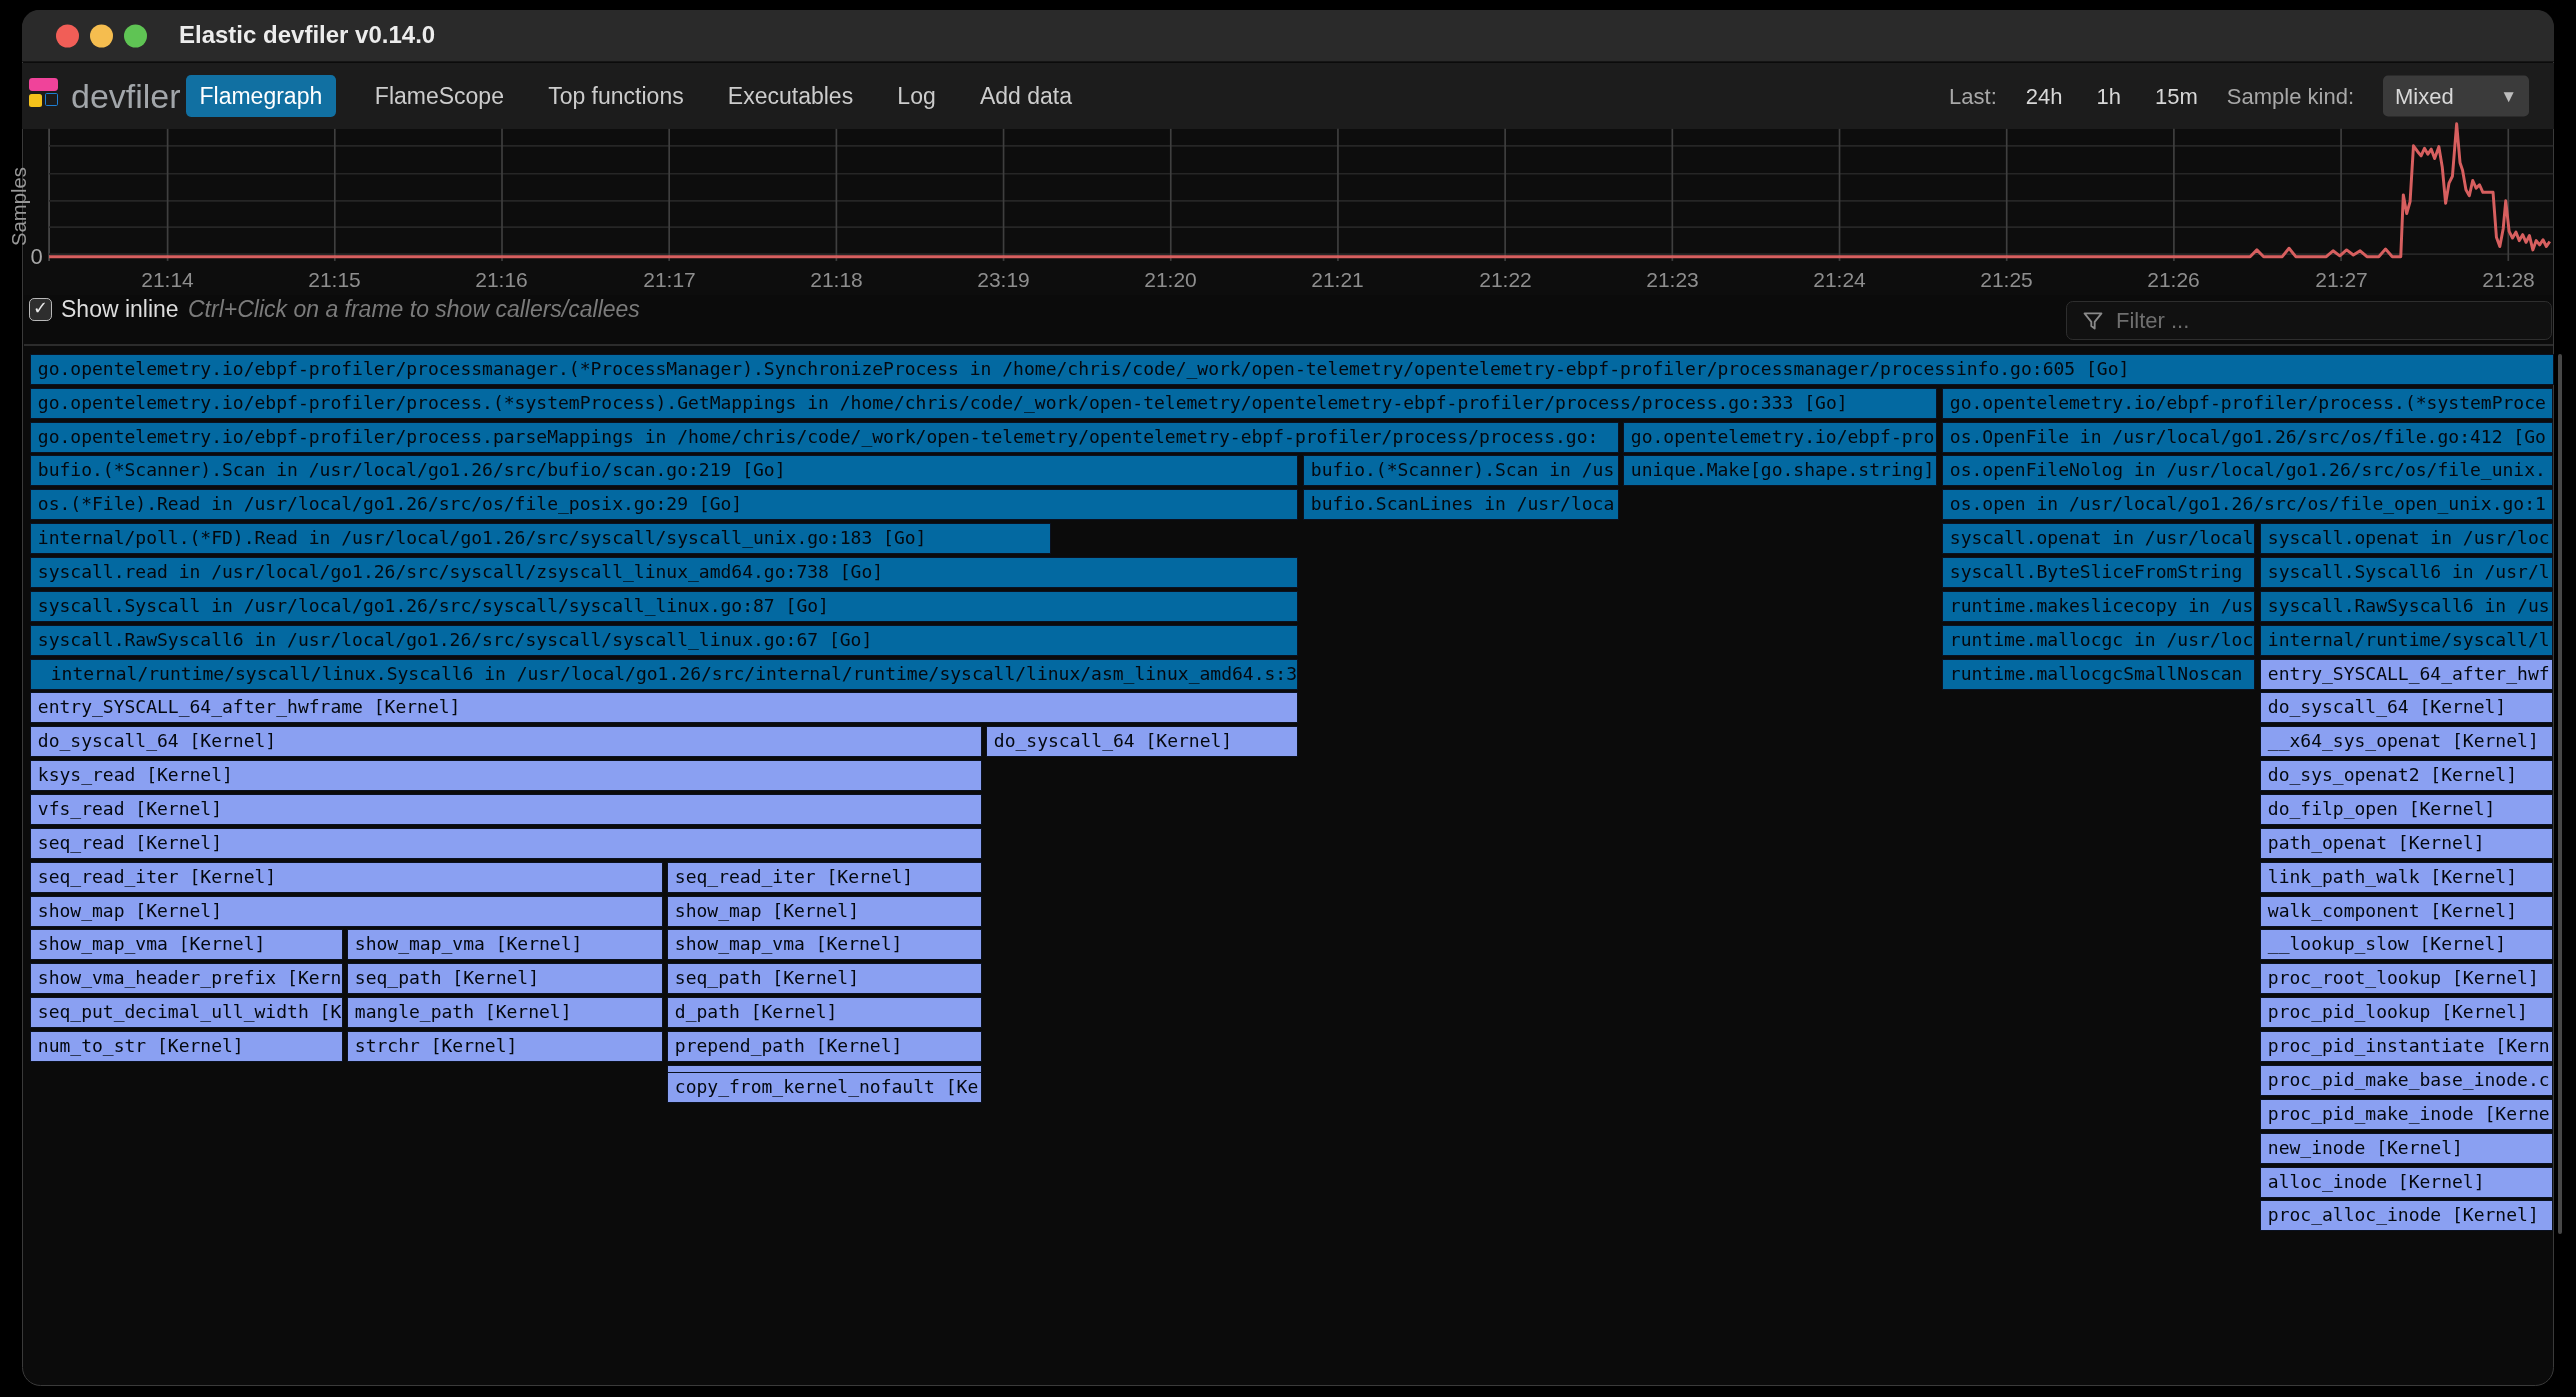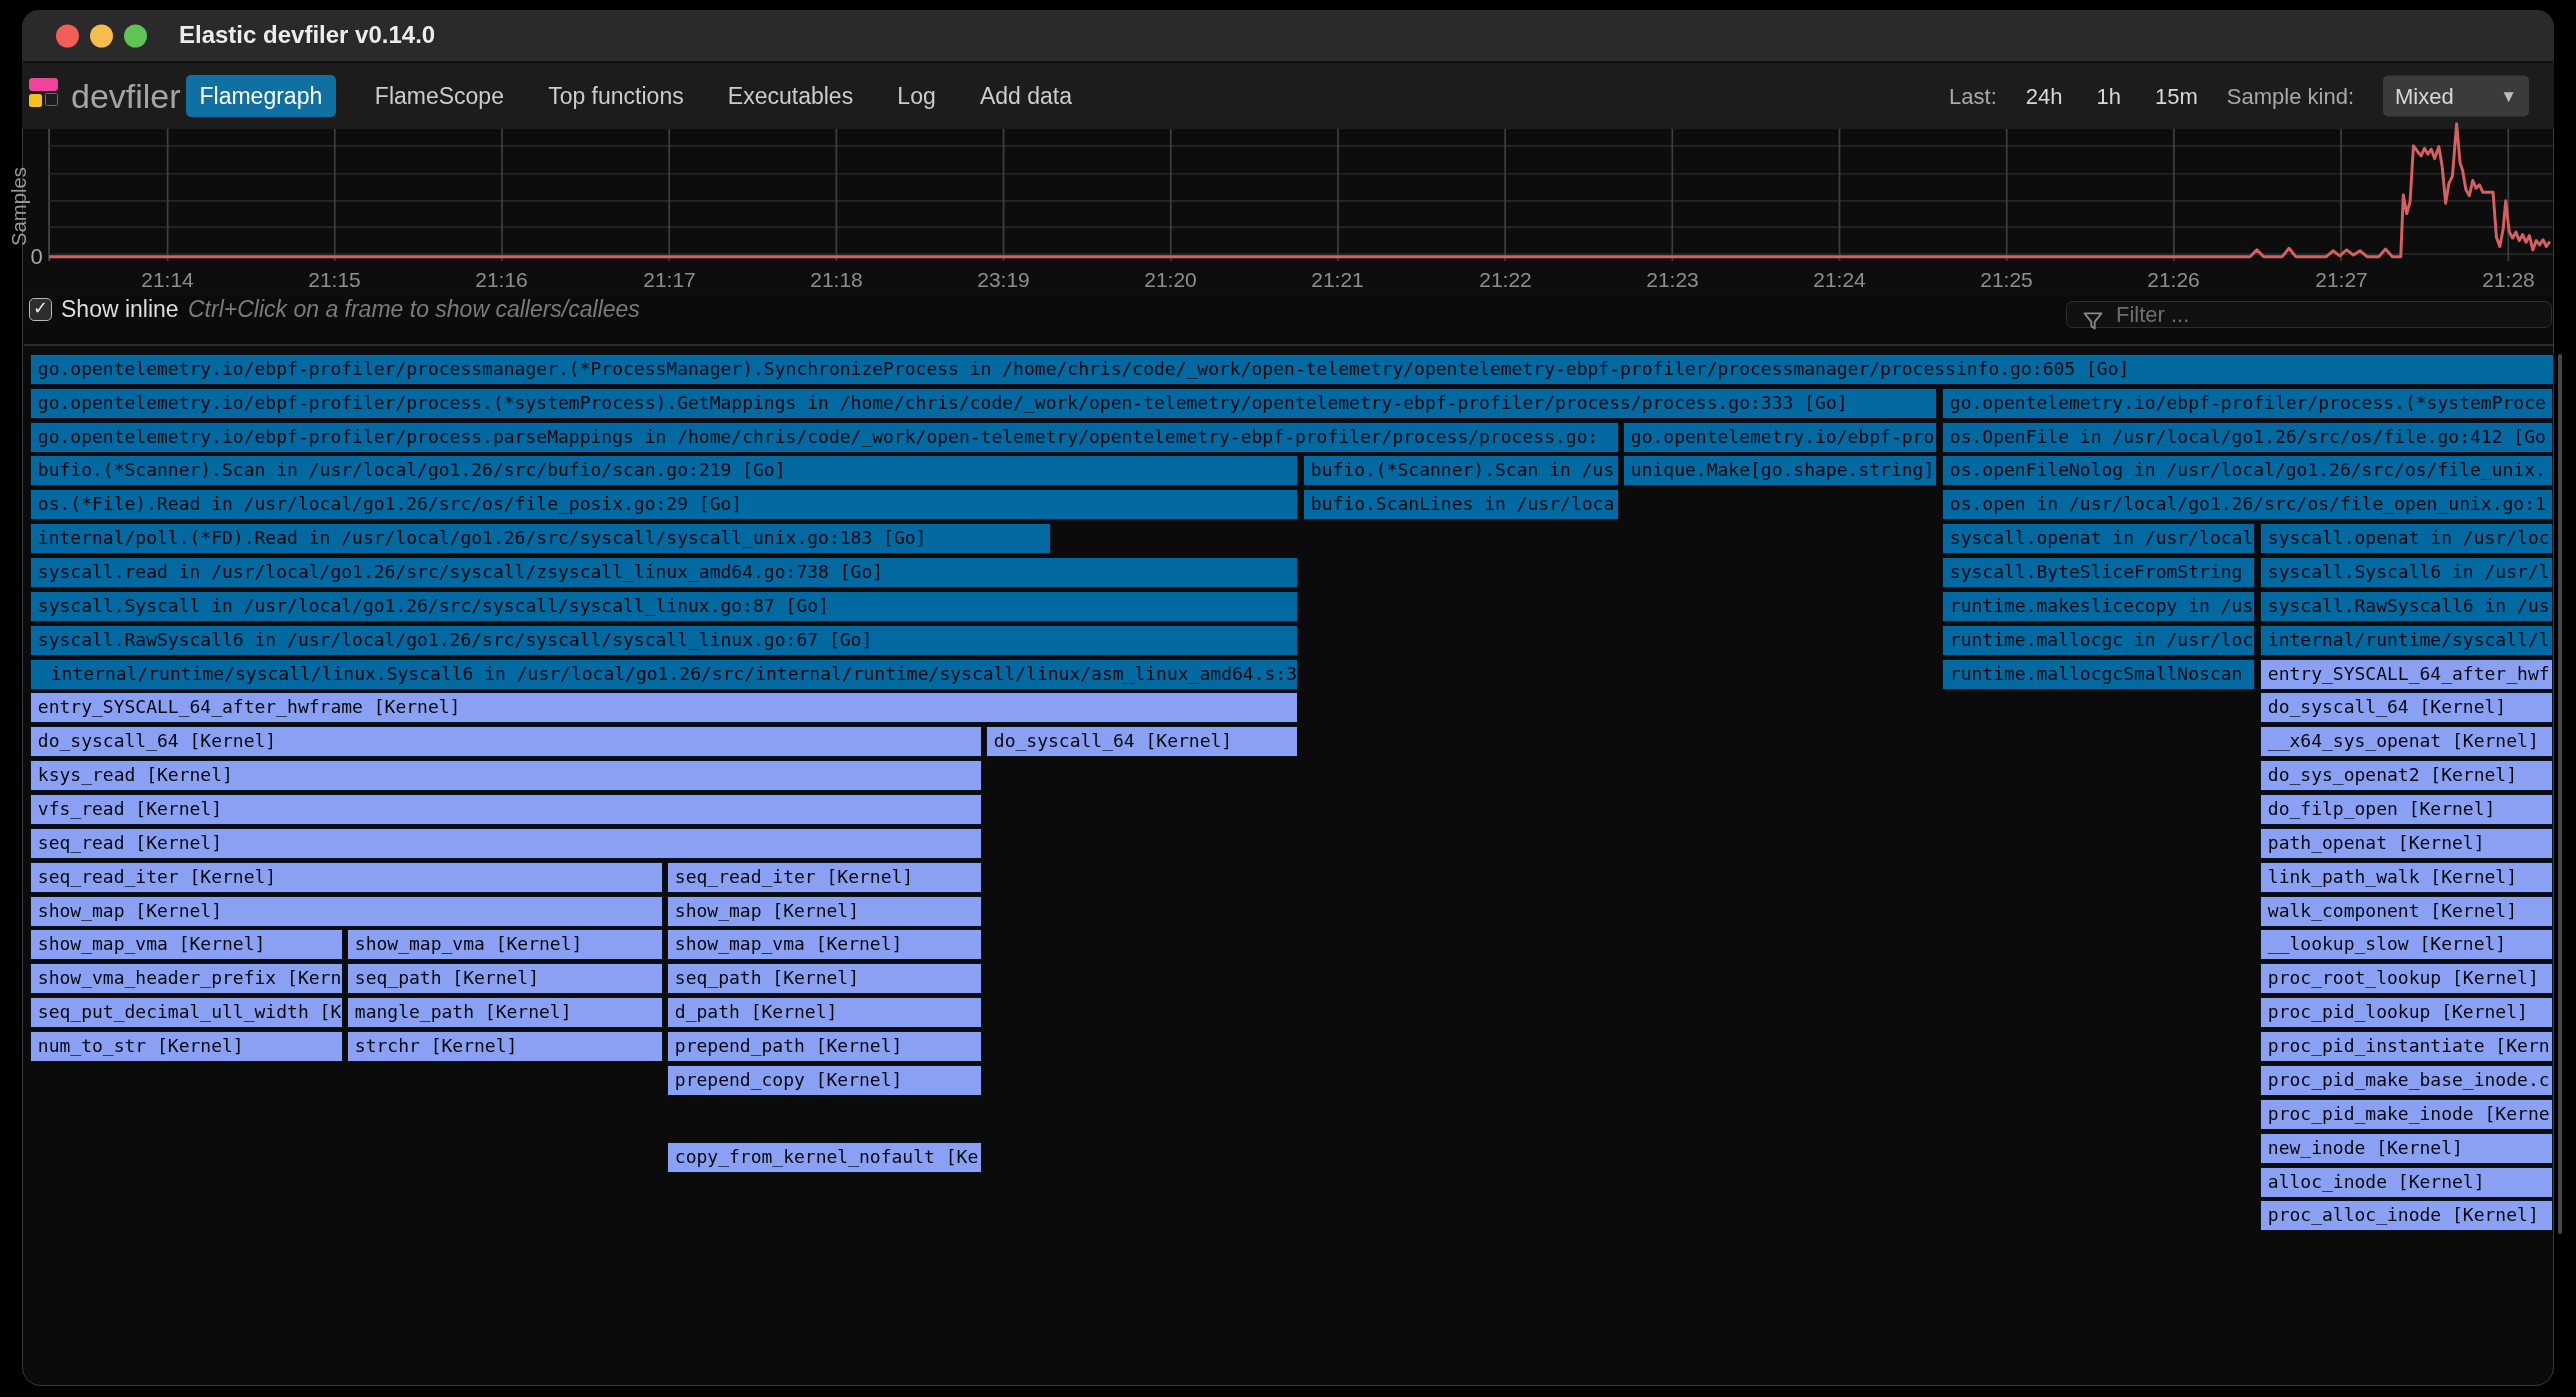--- a/index.html
+++ b/index.html
@@ -39,21 +39,21 @@
   #ylabel{position:absolute;left:-32px;top:195px;color:#989898;font-size:20.3px;
           transform:rotate(-90deg);transform-origin:center center;width:102px;text-align:center;}
   #yzero{position:absolute;left:30.5px;top:244px;color:#a8a8a8;font-size:22px;}
   .tick{position:absolute;top:268px;width:93px;text-align:center;color:#8e8e8e;font-size:21px;}
   
   #show-inline-box{position:absolute;left:29px;top:298px;width:23px;height:23px;background:#2e2e2e;
                    border:1.7px solid #b9b9b9;border-radius:5.1px;box-sizing:border-box;
                    color:#e8e8e8;font-size:18px;line-height:19.5px;text-align:center;}
   #show-inline-label{position:absolute;left:61px;top:309px;transform:translateY(-50%);font-size:23px;color:#dddddd;}
   #hint{position:absolute;left:188px;top:309px;transform:translateY(-50%);font-size:23px;color:#7b7b7b;font-style:italic;}
-  #filter{position:absolute;left:2066px;top:301px;width:486px;height:27px;background:#111111;
+  #filter{position:absolute;left:2066px;top:301px;width:486px;height:39px;background:#111111;
           border:0.8px solid #2e2e2e;border-radius:6.8px;box-sizing:border-box;color:#f97316;
           font-size:22px;padding:0 12px 0 49px;outline:none;font-family:"Liberation Sans",sans-serif;}
   #filter::placeholder{color:#6f6f6f;}
   #filter-icon{position:absolute;left:2082px;top:310px;pointer-events:none;}
   #flame-sep{position:absolute;left:24px;top:344px;width:2529px;height:1.7px;background:#2c2c2c;}
   
   #flame{position:absolute;left:0;top:0;}
   .frame{position:absolute;height:31px;box-sizing:border-box;border:1.7px solid #0a1120;
          font-family:"DejaVu Sans Mono","Liberation Mono",monospace;font-size:18px;line-height:26px;
          color:#04080f;padding:0.8px 0 0 6.8px;white-space:nowrap;overflow:hidden;cursor:default;}
@@ -214,21 +214,21 @@
       <div class="frame kernel" style="left: 30px; top: 997px; width: 313px;">seq_put_decimal_ull_width [K</div>
       <div class="frame kernel" style="left: 347px; top: 997px; width: 316px;">mangle_path [Kernel]</div>
       <div class="frame kernel" style="left: 667px; top: 997px; width: 315px;">d_path [Kernel]</div>
       <div class="frame kernel" style="left: 2260px; top: 997px; width: 293px;">proc_pid_lookup [Kernel]</div>
       <div class="frame kernel" style="left: 30px; top: 1031px; width: 313px;">num_to_str [Kernel]</div>
       <div class="frame kernel" style="left: 347px; top: 1031px; width: 316px;">strchr [Kernel]</div>
       <div class="frame kernel" style="left: 667px; top: 1031px; width: 315px;">prepend_path [Kernel]</div>
       <div class="frame kernel" style="left: 2260px; top: 1031px; width: 293px;">proc_pid_instantiate [Kern</div>
       <div class="frame kernel" style="left: 667px; top: 1065px; width: 315px;">prepend_copy [Kernel]</div>
       <div class="frame kernel" style="left: 2260px; top: 1065px; width: 293px;">proc_pid_make_base_inode.c</div>
-      <div class="frame kernel" style="left: 667px; top: 1142px; width: 315px;">copy_from_kernel_nofault [Ke</div>
+      <div class="frame kernel" style="left: 667px; top: 1072px; width: 315px;">copy_from_kernel_nofault [Ke</div>
       <div class="frame kernel" style="left: 2260px; top: 1099px; width: 293px;">proc_pid_make_inode [Kerne</div>
       <div class="frame kernel" style="left: 2260px; top: 1133px; width: 293px;">new_inode [Kernel]</div>
       <div class="frame kernel" style="left: 2260px; top: 1167px; width: 293px;">alloc_inode [Kernel]</div>
       <div class="frame kernel" style="left: 2260px; top: 1200px; width: 293px;">proc_alloc_inode [Kernel]</div>
     </div>
   <div id="flame-scrollbar"></div>
 </div>
 
 
 </body></html>

